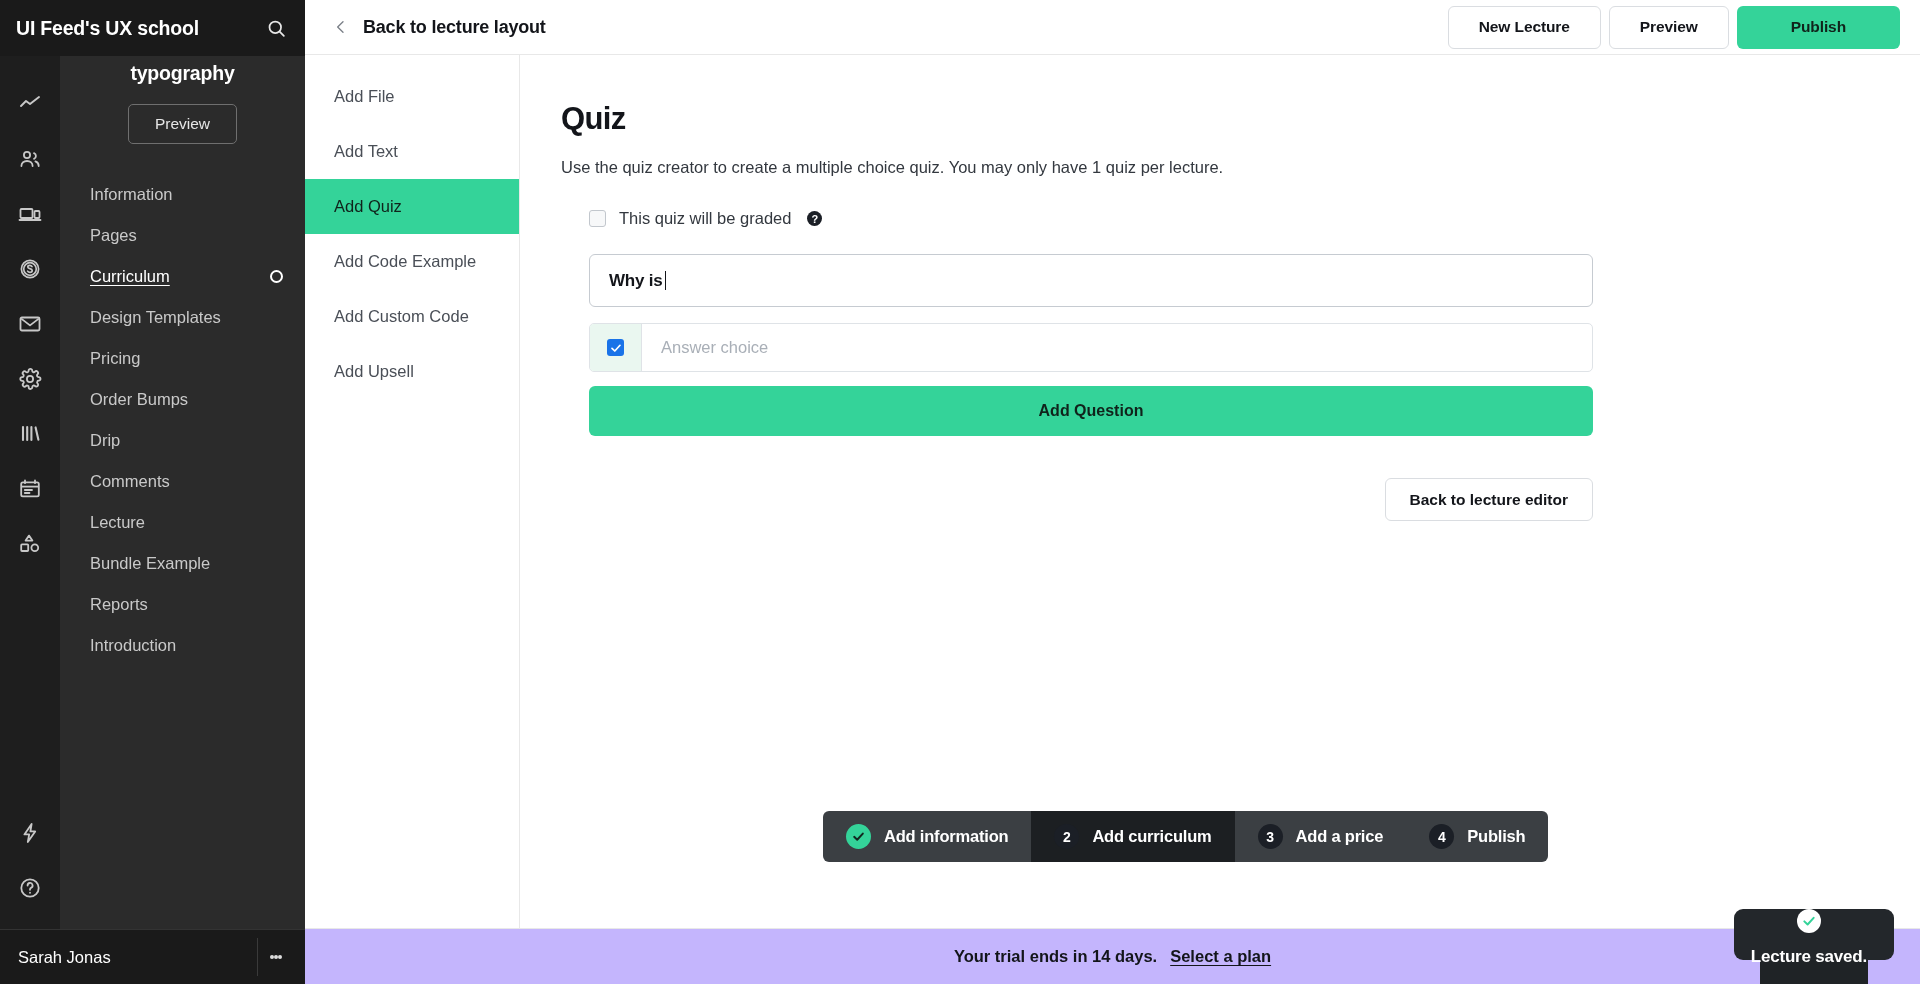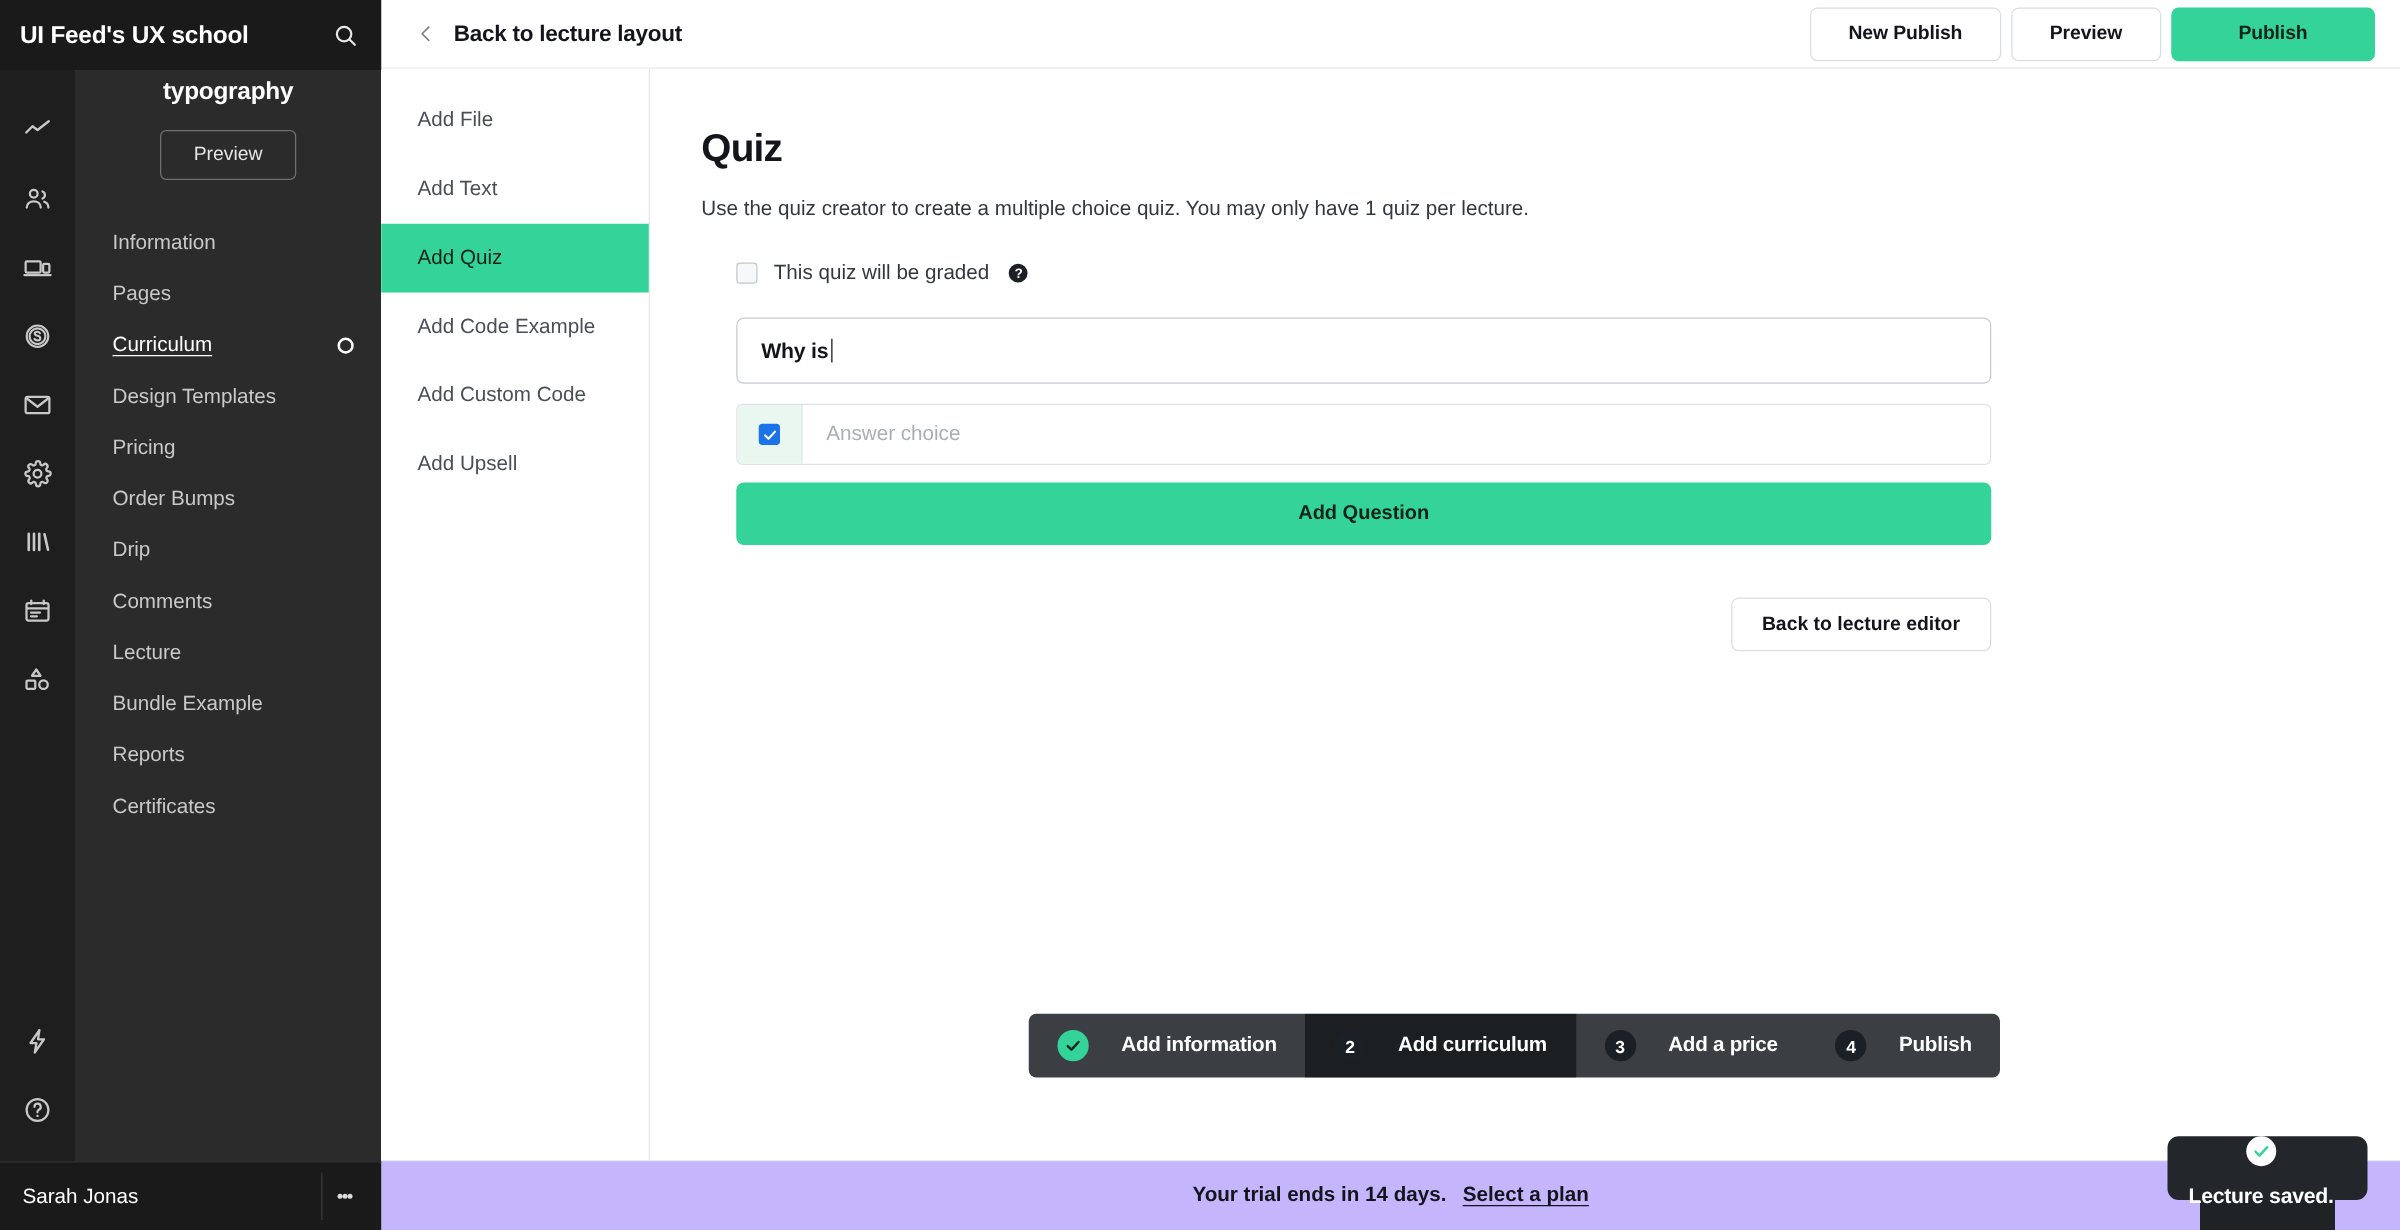--- a/index.html
+++ b/index.html
@@ -208,21 +208,21 @@
     font-size: 15.5px; font-weight: bold; font-family: inherit; cursor: pointer;
   }
 
   
   .stepper {
     position: absolute; left: 518px; bottom: 122px;
     height: 51px; background: #3b3f43; border-radius: 6px;
     display: flex; overflow: hidden;
   }
   .step {
-    display: flex; align-items: center; gap: 26px;
+    display: flex; align-items: center; gap: 13px;
     padding: 0 23px; color: #fff; font-size: 16.5px; font-weight: bold;
     cursor: pointer; letter-spacing: -0.2px;
   }
   .step.current { background: #1c1f22; }
   .step-badge {
     width: 25px; height: 25px; border-radius: 50%;
     background: #1b1f26; color: #fff;
     font-size: 14px; font-weight: bold;
     display: flex; align-items: center; justify-content: center;
     flex: 0 0 25px;
@@ -408,21 +408,21 @@
       <div class="nav-item">
         <span class="lbl">Lecture</span>
       </div>
       <div class="nav-item">
         <span class="lbl">Bundle Example</span>
       </div>
       <div class="nav-item">
         <span class="lbl">Reports</span>
       </div>
       <div class="nav-item">
-        <span class="lbl">Certificates</span>
+        <span class="lbl">Introduction</span>
       </div>
     </div>
 
     <div class="userbar">
       <span class="user-name">Sarah Jonas</span>
       <span class="kebab">
           <i></i>
           <i></i>
           <i></i>
         </span>
@@ -434,21 +434,21 @@
     <div class="topbar">
       <div class="back-link">
         <span class="back-chev">
           <svg width="16" height="16" viewBox="0 0 24 24" fill="none" stroke="currentColor" stroke-width="2" stroke-linecap="round" stroke-linejoin="round">
               <polyline points="15,4 7,12 15,20"></polyline>
             </svg>
         </span>
         <span>Back to lecture layout</span>
       </div>
       <div class="top-actions">
-        <button class="btn btn-outline">New Publish</button>
+        <button class="btn btn-outline">New Lecture</button>
         <button class="btn btn-outline">Preview</button>
         <button class="btn btn-publish">Publish</button>
       </div>
     </div>
 
     <div class="body-row">
 
       <div class="addpanel">
         <div class="add-item">Add File</div>
         <div class="add-item">Add Text</div>

